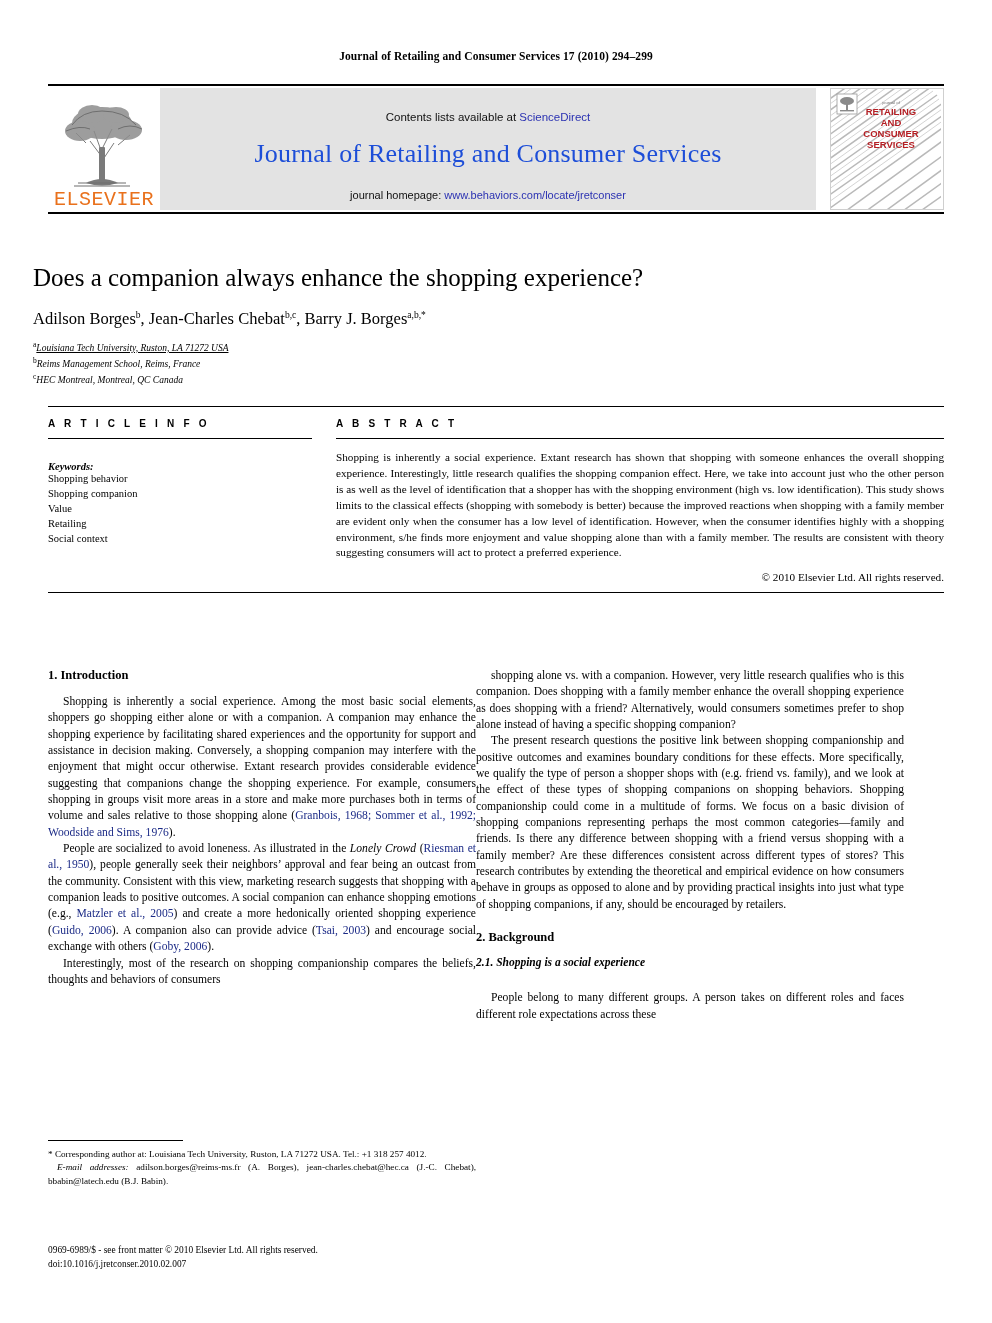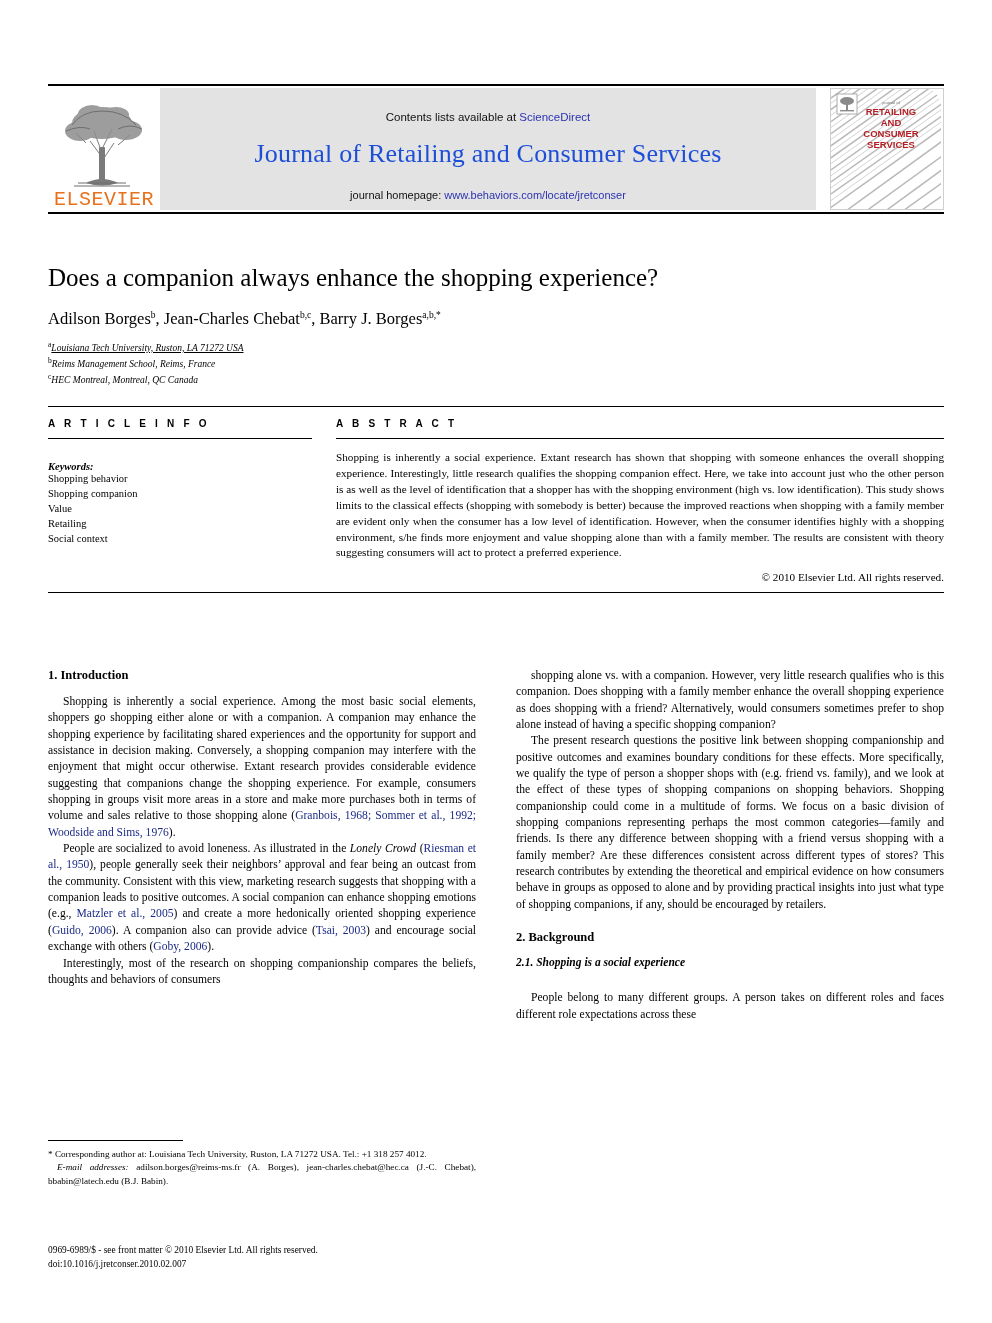--- a/index.html
+++ b/index.html
@@ -52,21 +52,21 @@
     margin-top:20px;
   }
   .hp-link{color:#2b32b2;}
   .cover{
     width:112px;flex:0 0 112px;margin-left:14px;border:1px solid #cfcfcf;
     position:relative;background:#fff;overflow:hidden;
   }
   .rule-bot{border-top:2.2px solid #000;width:896px;margin-top:2px;}
 
   
-  .titleblock{position:absolute;top:264px;left:48px;width:896px;}
+  .titleblock{position:absolute;top:264px;left:33px;width:896px;}
   .art-title{font-size:25px;line-height:1.15;font-family:"Liberation Serif",serif;}
   .authors{font-size:16.5px;margin-top:16px;font-family:"Liberation Serif",serif;}
   .authors sup{font-size:9.5px;}
   .affils{margin-top:11px;}
   .affil{font-size:9.5px;font-style:italic;line-height:1.45;font-family:"Liberation Serif",serif;}
   .affil sup{font-style:normal;font-size:7.5px;}
   .affil .ul{text-decoration:underline;}
 
   
   .infoblock{position:absolute;top:418px;left:48px;width:896px;}
@@ -85,21 +85,21 @@
   .abs-body{
     margin-top:11px;font-size:11.2px;line-height:1.42;text-align:justify;
     font-family:Liberation Serif, serif;
   }
   .abs-copy{margin-top:10px;text-align:right;font-size:11.2px;font-family:"Liberation Serif",serif;}
   .ib-rule-bot{border-top:1.6px solid #000;margin-top:9px;}
 
   
   .body-cols{position:absolute;top:668px;left:48px;width:896px;display:flex;}
   .bcol{width:428px;flex:0 0 428px;}
-  .bcol.right{margin-left:40px;}
+  .bcol.right{}
   .h1{font-size:12.5px;font-weight:bold;font-family:"Liberation Serif",serif;margin:0 0 11px 0;}
   .h2{font-size:11.5px;font-weight:bold;font-style:italic;font-family:"Liberation Serif",serif;margin:0 0 10px 0;}
   p.bp{
     font-size:11.6px;line-height:1.41;text-align:justify;margin:0;
     text-indent:15px;font-family:"Liberation Serif",serif;
   }
   p.bp + p.bp{margin-top:0;}
   .cite{color:#1b2a86;}
   .ital{font-style:italic;}
   .sec-gap{height:17px;}
@@ -112,20 +112,21 @@
   .fn .ind{display:block;text-indent:9px;}
   .fn-em{font-style:italic;}
   .imprint{position:absolute;top:1243px;left:48px;width:470px;}
   .imprint div{font-size:9.4px;line-height:1.5;font-family:"Liberation Serif",serif;}
 </style>
 </head>
 <body>
 
 <div class="page">
 
+  <div class="runhead">Journal of Retailing and Consumer Services 17 (2010) 294–299</div>
 
   <div class="masthead">
     <div class="rule-top"></div>
 
     <div class="mast-row">
 
       <div class="elsevier-logo">
         <svg class="tree-svg" width="96" height="92" viewBox="0 0 96 92">
           <g stroke="#6b6b6b" stroke-width="0.9" fill="none">
             <path d="M46 88 L46 52 M46 60 L34 44 M46 64 L58 46 M46 56 L38 34 M46 52 L56 32"></path>

